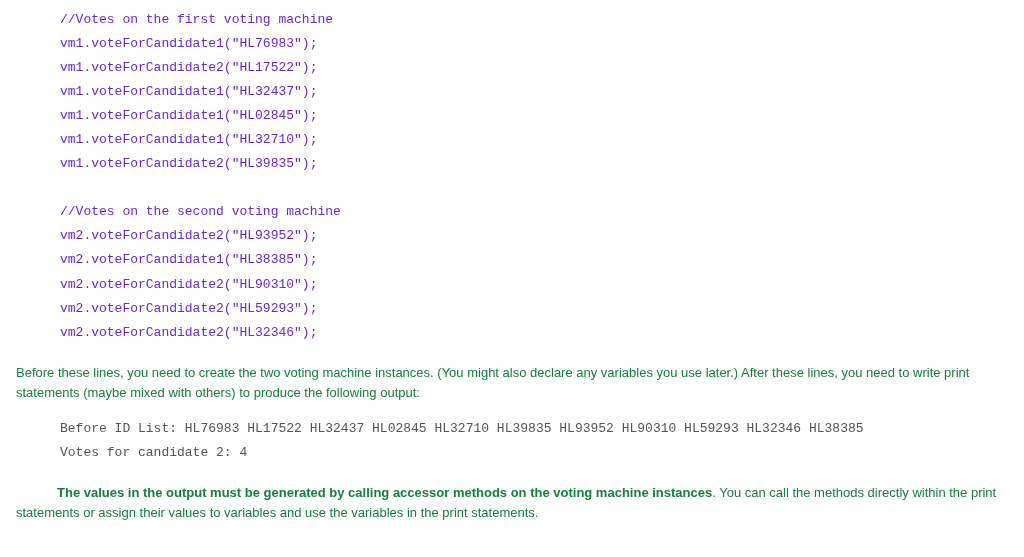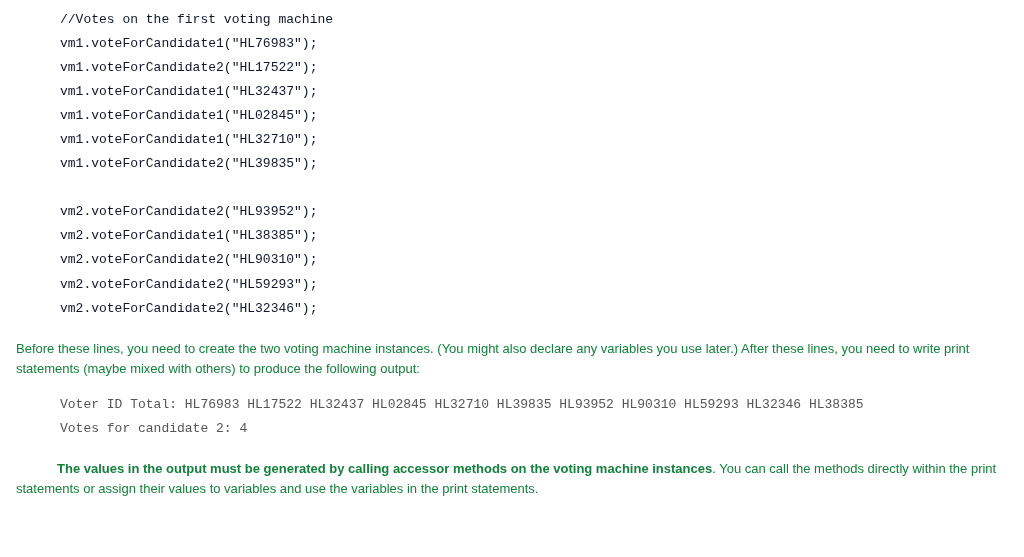--- a/index.html
+++ b/index.html
@@ -13,21 +13,21 @@
     background: #ffffff;
     font-family: Arial, Helvetica, sans-serif;
     font-size: 13px;
     color: #333333;
     padding: 8px 16px;
   }
   .code-block {
     font-family: Consolas, "Courier New", monospace;
     font-size: 13px;
     line-height: 1.85;
-    color: #0f172a;
+    color: #6d28d9;
     padding-left: 44px;
     margin-bottom: 18px;
   }
   .code-line {
     display: block;
     white-space: pre;
   }
   .code-gap {
     height: 1.85em;
   }
@@ -59,31 +59,32 @@
 
 <div class="code-block">
   <span class="code-line">//Votes on the first voting machine</span>
   <span class="code-line">vm1.voteForCandidate1("HL76983");</span>
   <span class="code-line">vm1.voteForCandidate2("HL17522");</span>
   <span class="code-line">vm1.voteForCandidate1("HL32437");</span>
   <span class="code-line">vm1.voteForCandidate1("HL02845");</span>
   <span class="code-line">vm1.voteForCandidate1("HL32710");</span>
   <span class="code-line">vm1.voteForCandidate2("HL39835");</span>
   <div class="code-gap"></div>
+  <span class="code-line">//Votes on the second voting machine</span>
   <span class="code-line">vm2.voteForCandidate2("HL93952");</span>
   <span class="code-line">vm2.voteForCandidate1("HL38385");</span>
   <span class="code-line">vm2.voteForCandidate2("HL90310");</span>
   <span class="code-line">vm2.voteForCandidate2("HL59293");</span>
   <span class="code-line">vm2.voteForCandidate2("HL32346");</span>
 </div>
 
 <p class="prose">
   <span>Before these lines, you need to create the two voting machine instances. (You might also declare any variables you use later.) After these lines, you need to write print statements (maybe mixed with others) to produce the following output:</span>
 </p>
 
 <div class="output-block">
-  <span class="output-line">Voter ID Total: HL76983 HL17522 HL32437 HL02845 HL32710 HL39835 HL93952 HL90310 HL59293 HL32346 HL38385</span>
+  <span class="output-line">Before ID List: HL76983 HL17522 HL32437 HL02845 HL32710 HL39835 HL93952 HL90310 HL59293 HL32346 HL38385</span>
   <span class="output-line">Votes for candidate 2: 4</span>
 </div>
 
 <p class="prose">
   <strong>The values in the output must be generated by calling accessor methods on the voting machine instances</strong><span>. You can call the methods directly within the print statements or assign their values to variables and use the variables in the print statements.</span>
 </p>
 
 </body></html>

